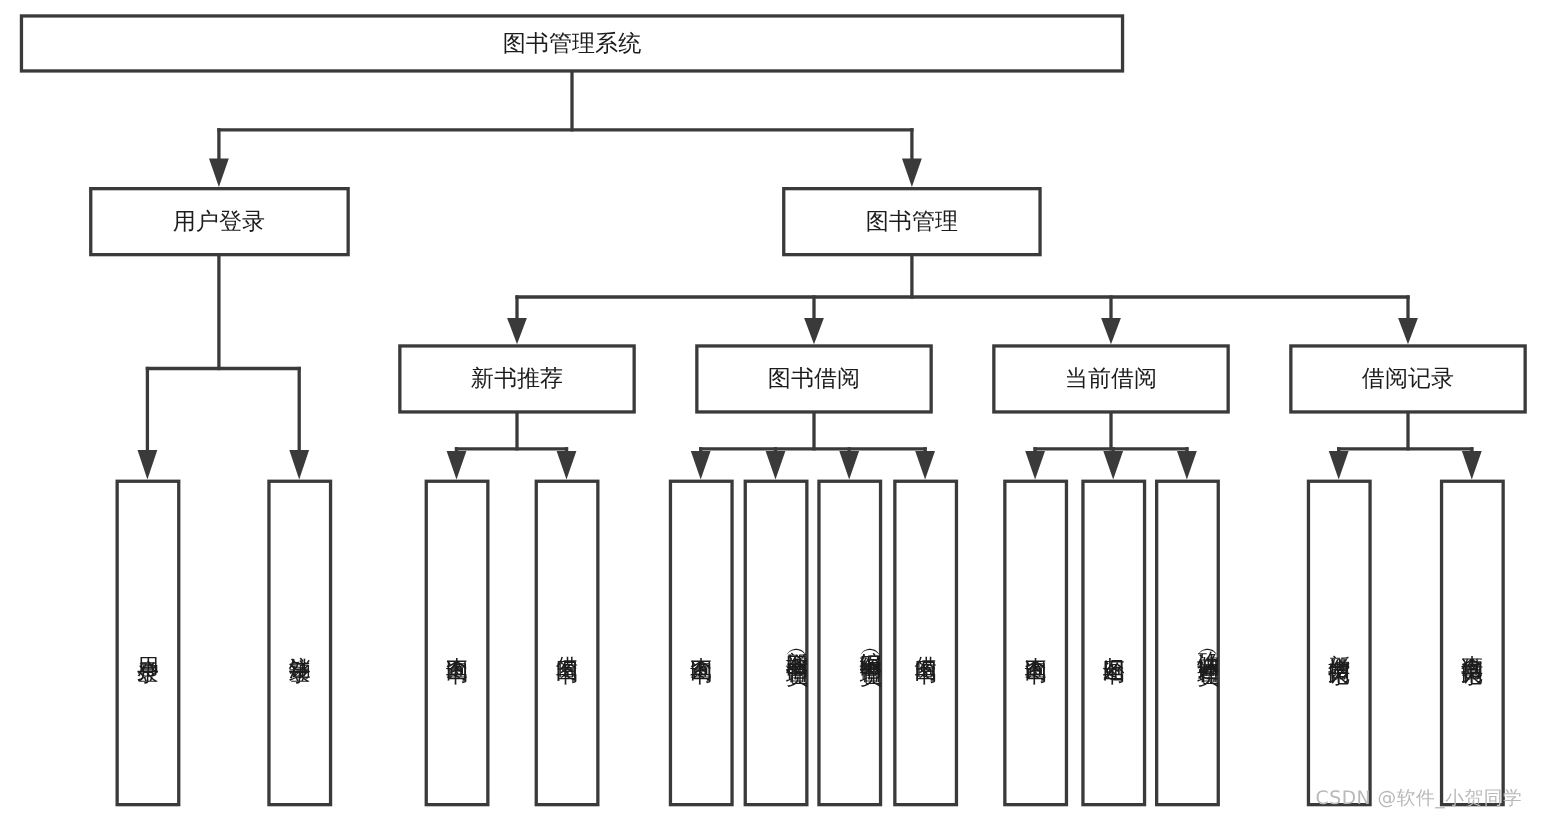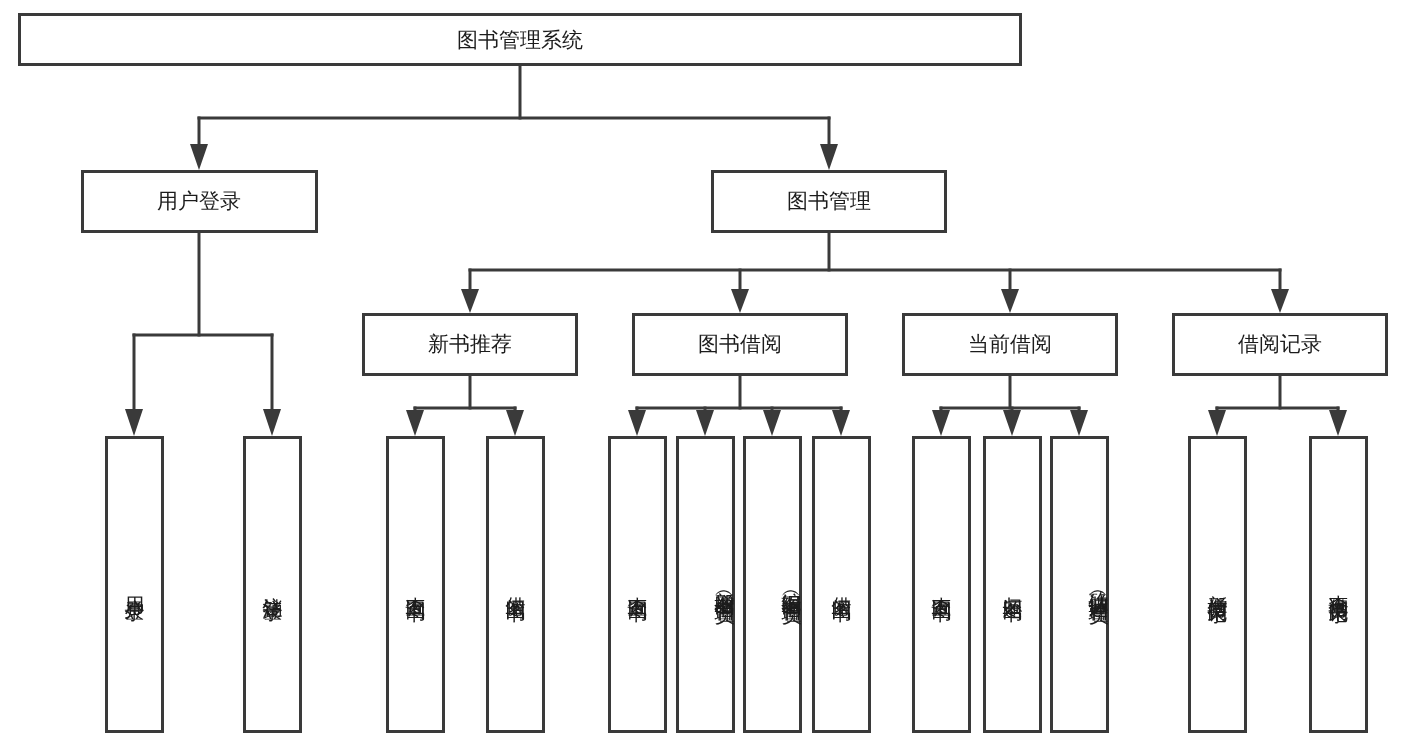--- a/index.html
+++ b/index.html
@@ -208,14 +208,15 @@
   <div class="leaf-label-wrap" style="left:608px; top:436px; width:59px; height:297px;">查询图书</div>
   <div class="leaf-label-wrap" style="left:676px; top:440px; width:59px; height:290px; align-items:flex-start;">新增图书（管理员）</div>
   <div class="leaf-label-wrap" style="left:743px; top:440px; width:59px; height:290px; align-items:flex-start;">编辑图书（管理员）</div>
   <div class="leaf-label-wrap" style="left:812px; top:436px; width:59px; height:297px;">借阅图书</div>
   <div class="leaf-label-wrap" style="left:912px; top:436px; width:59px; height:297px;">查询图书</div>
   <div class="leaf-label-wrap" style="left:983px; top:436px; width:59px; height:297px;">归还图书</div>
   <div class="leaf-label-wrap" style="left:1050px; top:440px; width:59px; height:290px; align-items:flex-start;">确认归还（管理员）</div>
   <div class="leaf-label-wrap" style="left:1188px; top:436px; width:59px; height:297px;">新增借阅记录</div>
   <div class="leaf-label-wrap" style="left:1309px; top:436px; width:59px; height:297px;">查询借阅记录</div>
 
+  <div class="watermark" style="left:1196px; top:714px;">CSDN @软件_小贺同学</div>
 
 </div>
 
 </body></html>

